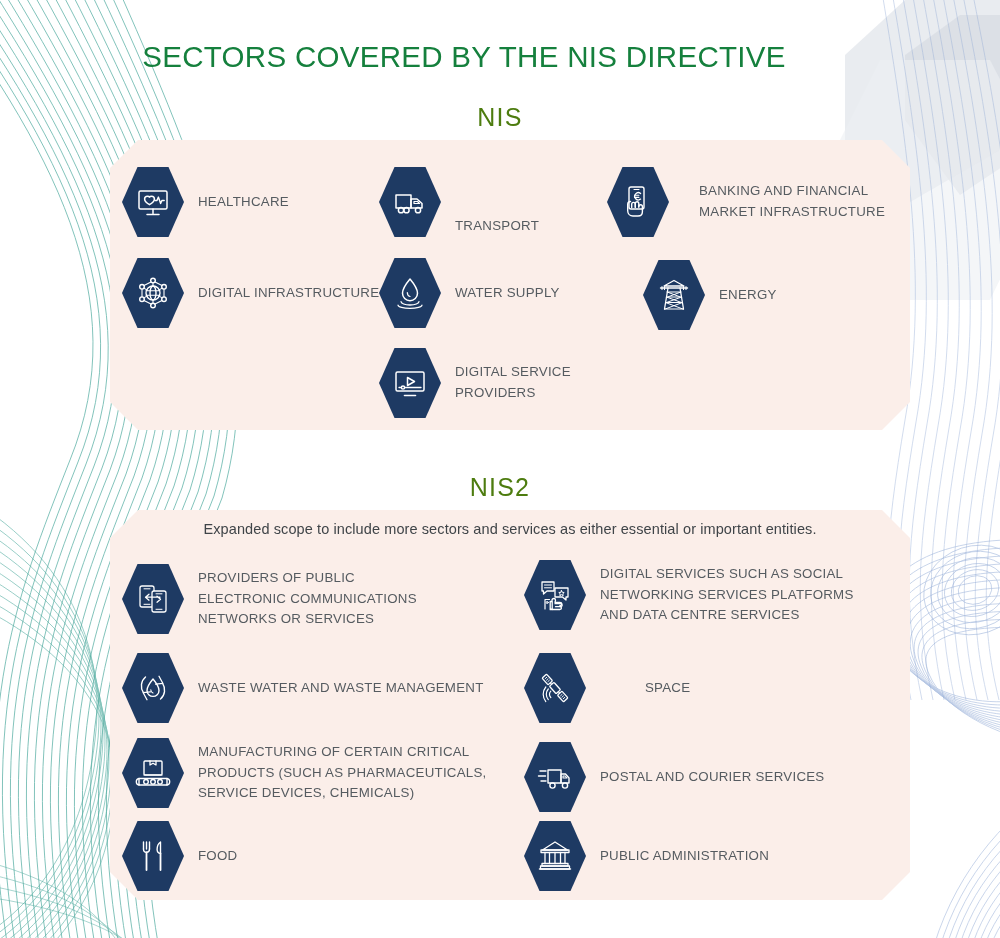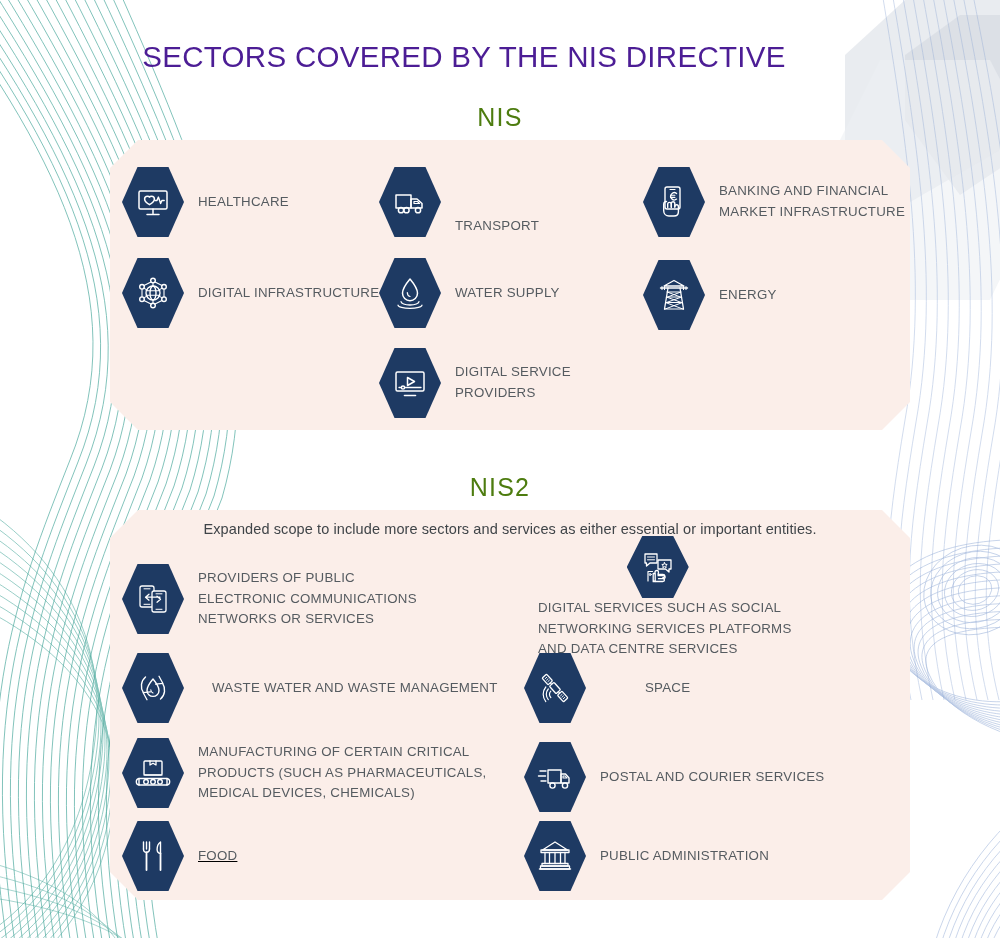--- a/index.html
+++ b/index.html
@@ -26,21 +26,21 @@
     z-index: 5;
     width: 1000px; height: 938px;
   }
 
   .title {
     position: absolute;
     top: 40px; left: 0; width: 928px;
     text-align: center;
     font-size: 29.5px;
     letter-spacing: 0.3px;
-    color: #4c1d95;
+    color: #15803d;
     font-weight: 400;
     white-space: nowrap;
   }
 
   .section-head {
     position: absolute;
     left: 0; width: 1000px;
     text-align: center;
     color: #4d7c0f;
     font-size: 25px;
@@ -91,34 +91,34 @@
     font-size: 13.3px;
     line-height: 1.55;
     color: #555b60;
     letter-spacing: 0.25px;
     white-space: pre-line;
   }
 
   
   #it-healthcare  { left: 122px; top: 167px; }
   #it-transport   { left: 379px; top: 167px; align-items: flex-end; }
-  #it-banking     { left: 643px; top: 167px; }
+  #it-banking     { left: 607px; top: 167px; gap: 16px; }
   #it-diginfra    { left: 122px; top: 258px; }
   #it-water       { left: 379px; top: 258px; }
   #it-energy      { left: 643px; top: 260px; }
   #it-dsp         { left: 379px; top: 348px; }
 
   
   #it-telecom     { left: 122px; top: 564px; }
-  #it-digiserv    { left: 524px; top: 536px; flex-direction: column; }
-  #it-wastewater  { left: 122px; top: 653px; gap: 14px; }
+  #it-digiserv    { left: 524px; top: 560px; }
+  #it-wastewater  { left: 122px; top: 653px; }
   #it-space       { left: 524px; top: 653px; gap: 45px; }
   #it-manufact    { left: 122px; top: 738px; }
   #it-postal      { left: 524px; top: 742px; }
-  #it-food        { left: 122px; top: 821px; text-decoration: underline; }
+  #it-food        { left: 122px; top: 821px; }
   #it-pubadmin    { left: 524px; top: 821px; }
 </style>
 </head>
 <body>
 
 <div id="stage">
 
   <div class="bg-layer">
     <svg width="1000" height="938" viewBox="0 0 1000 938" xmlns="http://www.w3.org/2000/svg">
       <defs>
@@ -434,21 +434,21 @@
           <path d="M6 25.5h28v6.5H6z" stroke-width="1.4" fill="none"></path>
           <path d="M6 25.5a3.3 3.3 0 0 0 0 6.5M34 25.5a3.3 3.3 0 0 1 0 6.5" stroke-width="1.3"></path>
           <circle cx="13" cy="28.8" r="2.3"></circle>
           <circle cx="20" cy="28.8" r="2.3"></circle>
           <circle cx="27" cy="28.8" r="2.3"></circle>
           <path d="M11 22h18" stroke-width="1.2"></path>
         </svg>
       </span>
       <span class="item-label">MANUFACTURING OF CERTAIN CRITICAL
 PRODUCTS (SUCH AS PHARMACEUTICALS,
-MEDICAL DEVICES, CHEMICALS)</span>
+SERVICE DEVICES, CHEMICALS)</span>
     </div>
 
     <div class="item" id="it-postal">
       <span class="hex">
         <svg width="40" height="40" viewBox="0 0 40 40" fill="none" stroke="#fff" stroke-width="1.4" stroke-linecap="round" stroke-linejoin="round">
           <path d="M13 13h13v13H13z"></path>
           <path d="M26 17h4.5L34 21v5h-8z"></path>
           <circle cx="17.5" cy="28.5" r="2.6"></circle>
           <circle cx="30" cy="28.5" r="2.6"></circle>
           <path d="M28 19h2.2L32 21h-4z" stroke-width="1.1"></path>

